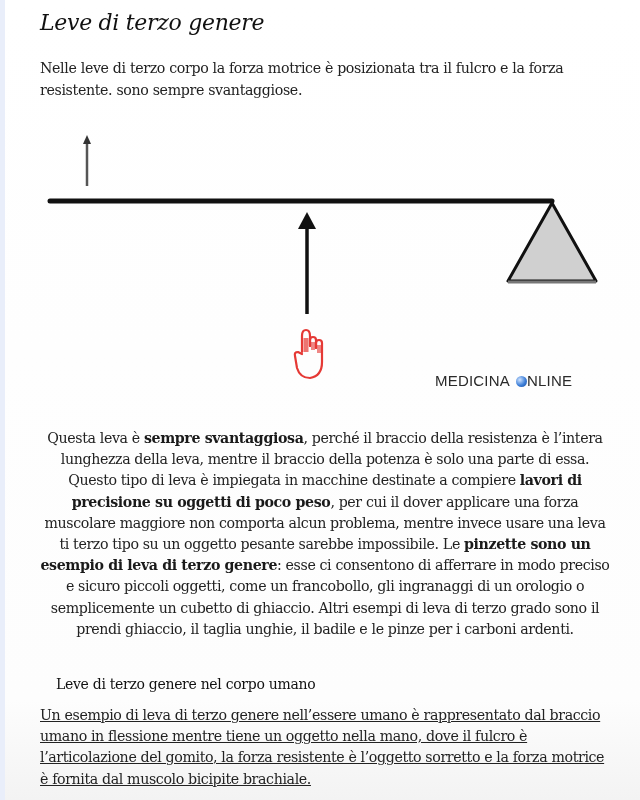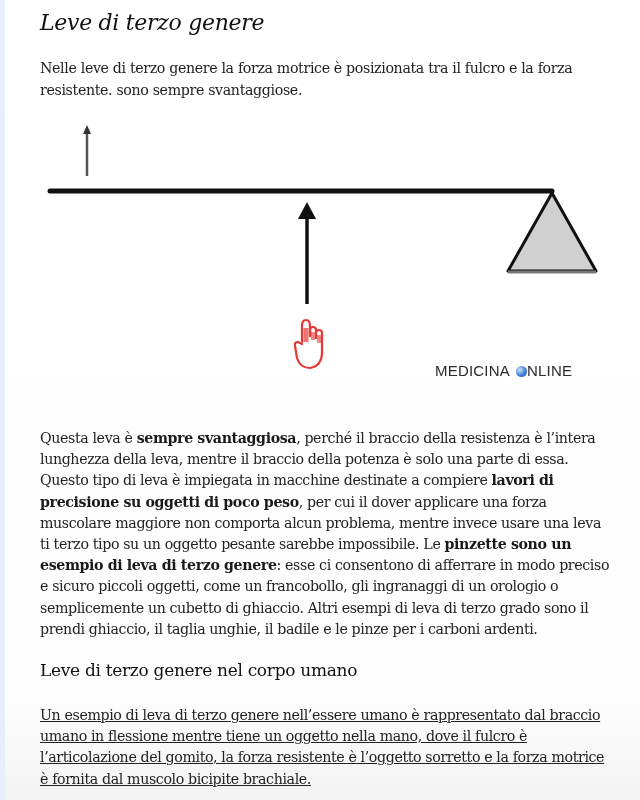--- a/index.html
+++ b/index.html
@@ -16,56 +16,56 @@
   .content { position:absolute; left:40px; top:0; width:570px; }
   h1 {
     position:absolute; top:10px; left:0; margin:0;
     font-size:22px; font-weight:normal; color:#111; letter-spacing:-0.3px;font-style:italic;
   }
   .intro {
     position:absolute; top:58px; left:0; width:565px; margin:0;
     font-size:14.2px; line-height:21.5px; letter-spacing:-0.35px; color:#222;
   }
   .figure {
-    position:absolute; left:-10px; top:104px; width:580px; height:290px;text-decoration:underline;
+    position:absolute; left:-10px; top:114px; width:580px; height:290px;text-decoration:underline;
   }
   .figure svg { display:block; }
   .watermark {
     position:absolute; left:405px; top:258px;
     font-family:"Liberation Sans", sans-serif; font-size:15px; color:#2a2a2a;
     letter-spacing:0.2px;
   }
   .globe {
     display:inline-block; width:11px; height:11px; border-radius:50%;
     background: radial-gradient(circle at 35% 35%, #cfe3ff 0%, #3d7fd8 55%, #1d4fa0 100%);
     vertical-align:-1px; margin-left:6px;
   }
   .body-text {
     position:absolute; top:428px; left:0; width:570px; margin:0;
-    font-size:14.2px; line-height:21.2px; letter-spacing:-0.38px; color:#222;
+    font-size:14.2px; line-height:21.2px; letter-spacing:-0.38px; color:#222;text-align:center;
   }
   .body-text b { font-weight:bold; color:#1a1a1a; }
   h2 {
-    position:absolute; top:660px; left:0; margin:0;
-    font-size:17px; font-weight:normal; color:#111; letter-spacing:-0.3px;
+    position:absolute; top:660px; left:0; margin:16px;
+    font-size:14px; font-weight:normal; color:#111; letter-spacing:-0.3px;
   }
   .body-text2 {
     position:absolute; top:705px; left:0; width:570px; margin:0;
     font-size:14.2px; line-height:21.2px; letter-spacing:-0.38px; color:#222;text-decoration:underline;
   }
 </style>
 </head>
 <body>
 
 <div class="left-strip"></div>
 
 <div class="content">
   <h1>Leve di terzo genere</h1>
 
-  <p class="intro">Nelle leve di terzo genere la forza motrice è posizionata tra il fulcro e la forza resistente. sono sempre svantaggiose.</p>
+  <p class="intro">Nelle leve di terzo corpo la forza motrice è posizionata tra il fulcro e la forza resistente. sono sempre svantaggiose.</p>
 
   <div class="figure">
     <svg width="580" height="290" viewBox="0 0 580 290">
 
       <g>
         <line x1="57" y1="72" x2="57" y2="28" stroke="#555" stroke-width="2.5"></line>
         <polygon points="53,30 61,30 57,21" fill="#333"></polygon>
       </g>
 
       <line x1="20" y1="87" x2="522" y2="87" stroke="#111" stroke-width="5" stroke-linecap="round"></line>

